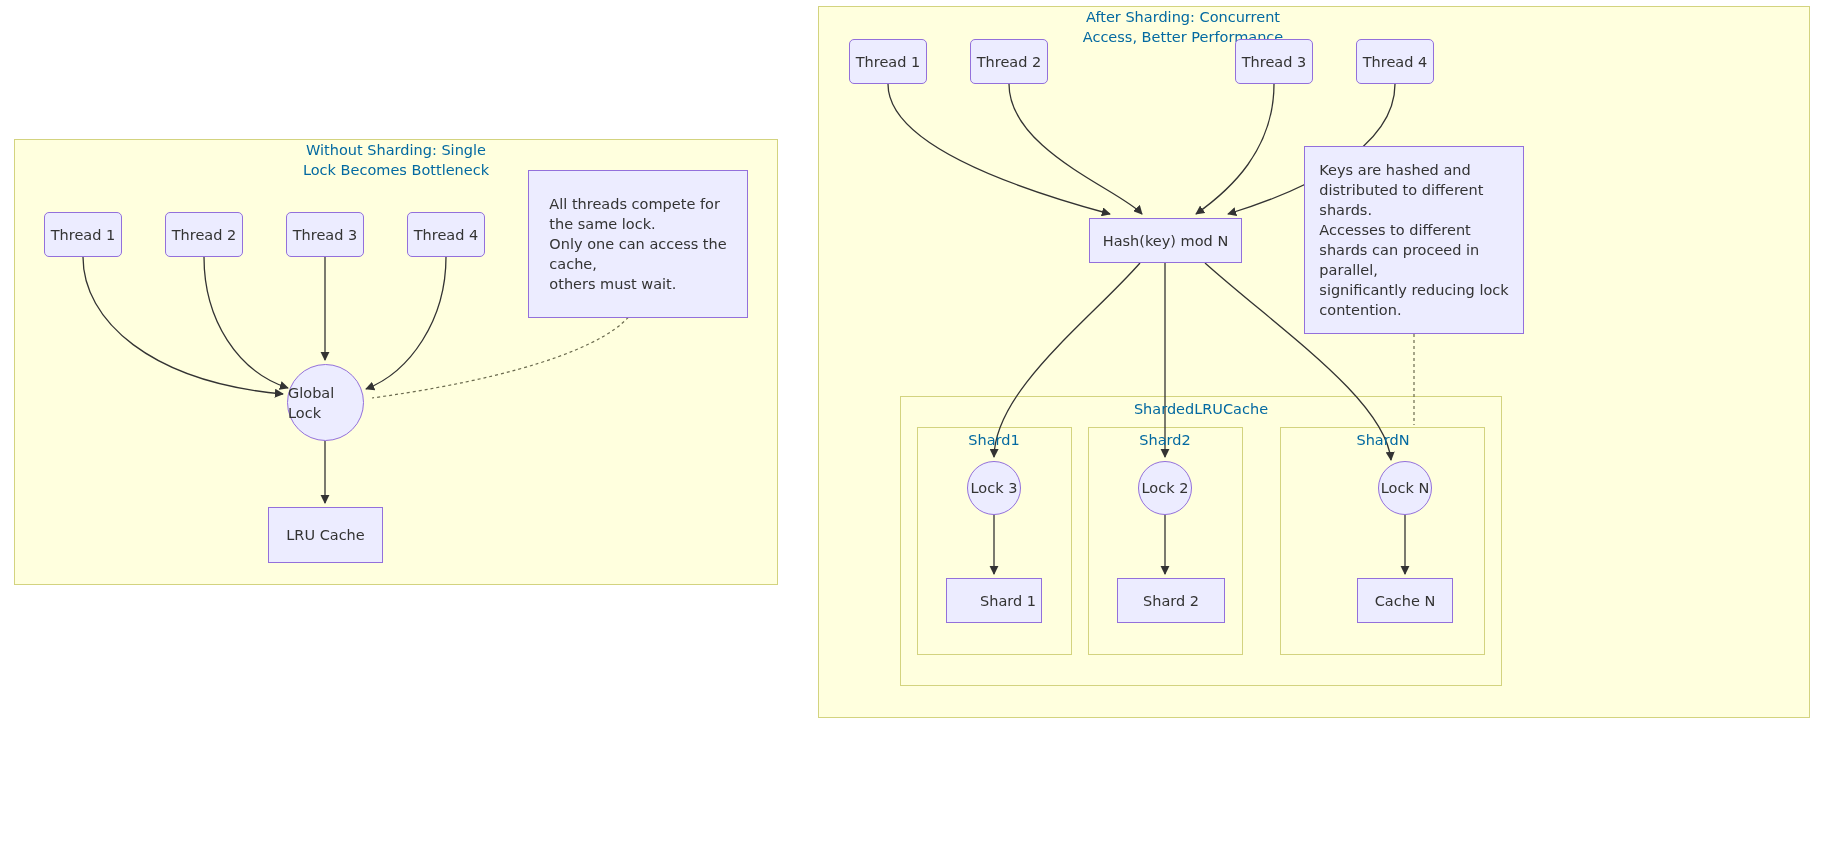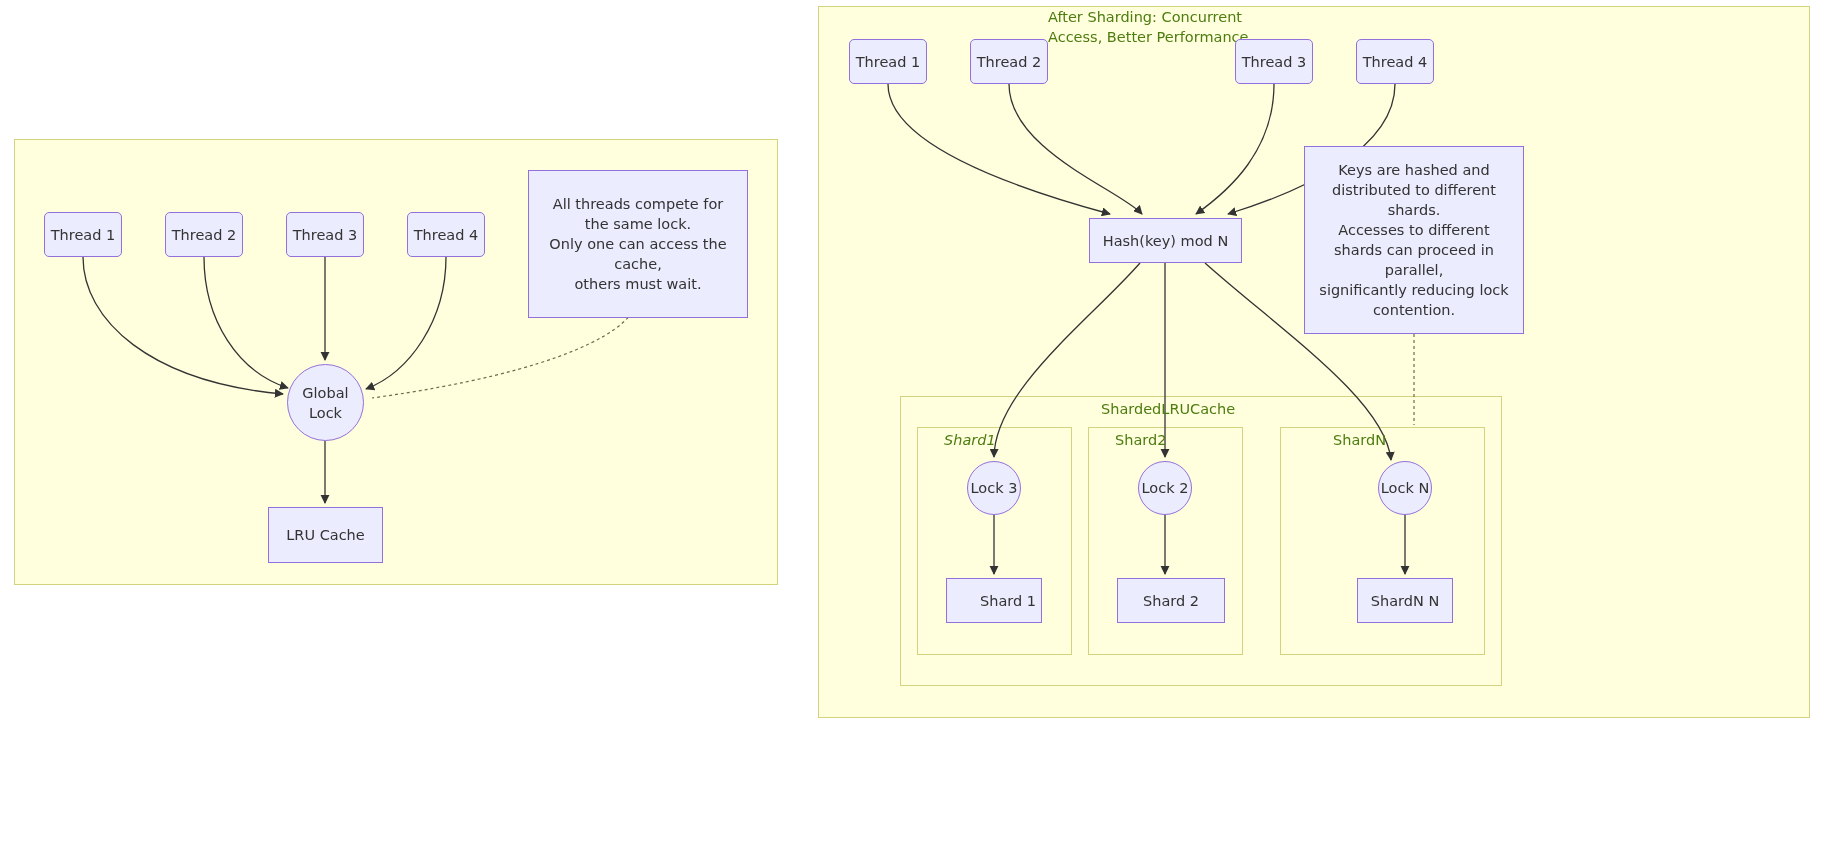--- a/index.html
+++ b/index.html
@@ -30,56 +30,57 @@
   }
   .cluster {
     position: absolute;
     background: #ffffde;
     border: 1px solid #d3d37f;
     box-sizing: border-box;
     z-index: 1;
   }
   .cluster-label {
     position: absolute;
-    text-align: left;
-    color: #4d7c0f;
+    text-align: center;
+    color: #0369a1;
     font-size: 14.5px;
     line-height: 20px;
     z-index: 3;
     white-space: pre-line;
   }
   .node {
     position: absolute;
     background: #ececff;
     border: 1px solid #9370db;
     box-sizing: border-box;
     display: flex;
     align-items: center;
     justify-content: center;
-    text-align: center;
     color: #333333;
     font-size: 14.5px;
     line-height: 20px;
     z-index: 3;
   }
   .node.rounded { border-radius: 5px; }
   .node.circle  { border-radius: 50%; }
   .node.note {
     border-radius: 0;
     flex-direction: column;
     padding: 10px 8px;
     white-space: pre-line;
   }
 </style>
 </head>
 <body>
 
 <div id="canvas">
 
   <div class="cluster" style="left:14px; top:139px; width:764px; height:446px;"></div>
+  <div class="cluster-label" style="left:276px; top:140px; width:240px;">Without Sharding: Single
+Lock Becomes Bottleneck</div>
 
   <div class="node rounded" style="left:44px; top:212px; width:78px; height:45px;">
     <span>Thread 1</span>
   </div>
   <div class="node rounded" style="left:165px; top:212px; width:78px; height:45px;">
     <span>Thread 2</span>
   </div>
   <div class="node rounded" style="left:286px; top:212px; width:78px; height:45px;">
     <span>Thread 3</span>
   </div>
@@ -132,21 +133,21 @@
 shards can proceed in
 parallel,
 significantly reducing lock
 contention.</span>
   </div>
 
   <div class="cluster" style="left:900px; top:396px; width:602px; height:290px;"></div>
   <div class="cluster-label" style="left:1101px; top:399px; width:200px;">ShardedLRUCache</div>
 
   <div class="cluster" style="left:917px; top:427px; width:155px; height:228px;"></div>
-  <div class="cluster-label" style="left:944px; top:430px; width:100px;font-style:italic;">Shard1</div>
+  <div class="cluster-label" style="left:944px; top:430px; width:100px;">Shard1</div>
   <div class="node circle" style="left:967px; top:461px; width:54px; height:54px;">
     <span>Lock 3</span>
   </div>
   <div class="node" style="left:946px; top:578px; width:96px; height:45px;padding-left:28px;">
     <span>Shard 1</span>
   </div>
 
   <div class="cluster" style="left:1088px; top:427px; width:155px; height:228px;"></div>
   <div class="cluster-label" style="left:1115px; top:430px; width:100px;">Shard2</div>
   <div class="node circle" style="left:1138px; top:461px; width:54px; height:54px;">
@@ -155,21 +156,21 @@
   <div class="node" style="left:1117px; top:578px; width:108px; height:45px;">
     <span>Shard 2</span>
   </div>
 
   <div class="cluster" style="left:1280px; top:427px; width:205px; height:228px;"></div>
   <div class="cluster-label" style="left:1333px; top:430px; width:100px;">ShardN</div>
   <div class="node circle" style="left:1378px; top:461px; width:54px; height:54px;">
     <span>Lock N</span>
   </div>
   <div class="node" style="left:1357px; top:578px; width:96px; height:45px;">
-    <span>ShardN N</span>
+    <span>Cache N</span>
   </div>
 
   <svg class="edges" viewBox="0 0 1824 843">
     <defs>
       <marker id="arrow" viewBox="0 0 10 10" refX="9" refY="5" markerWidth="7" markerHeight="7" orient="auto-start-reverse">
         <path d="M 0 0 L 10 5 L 0 10 z" fill="#333333"></path>
       </marker>
     </defs>
     <g fill="none" stroke="#333333" stroke-width="1.3" marker-end="url(#arrow)">
 

